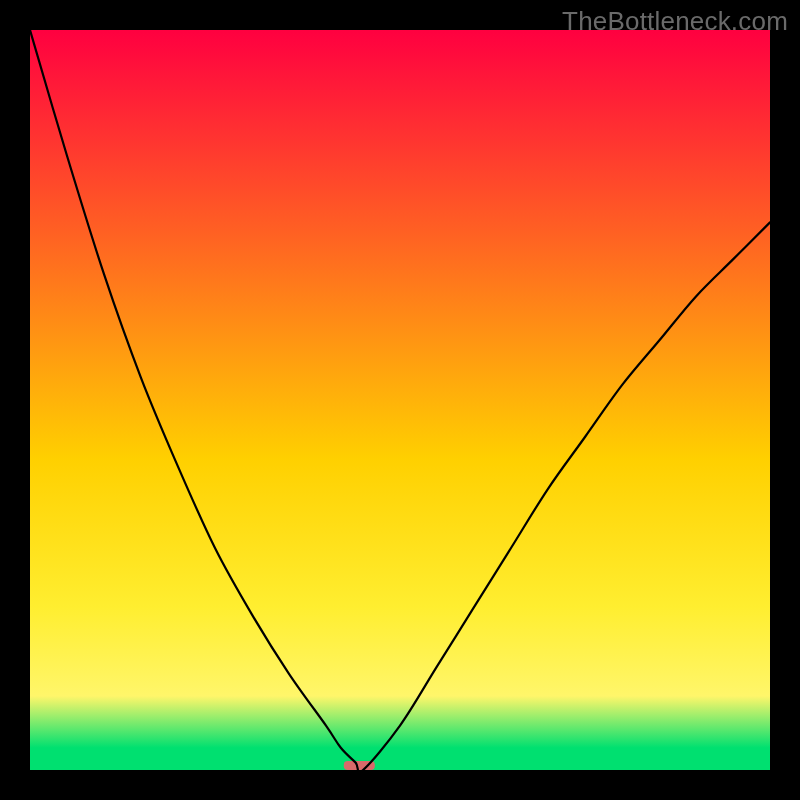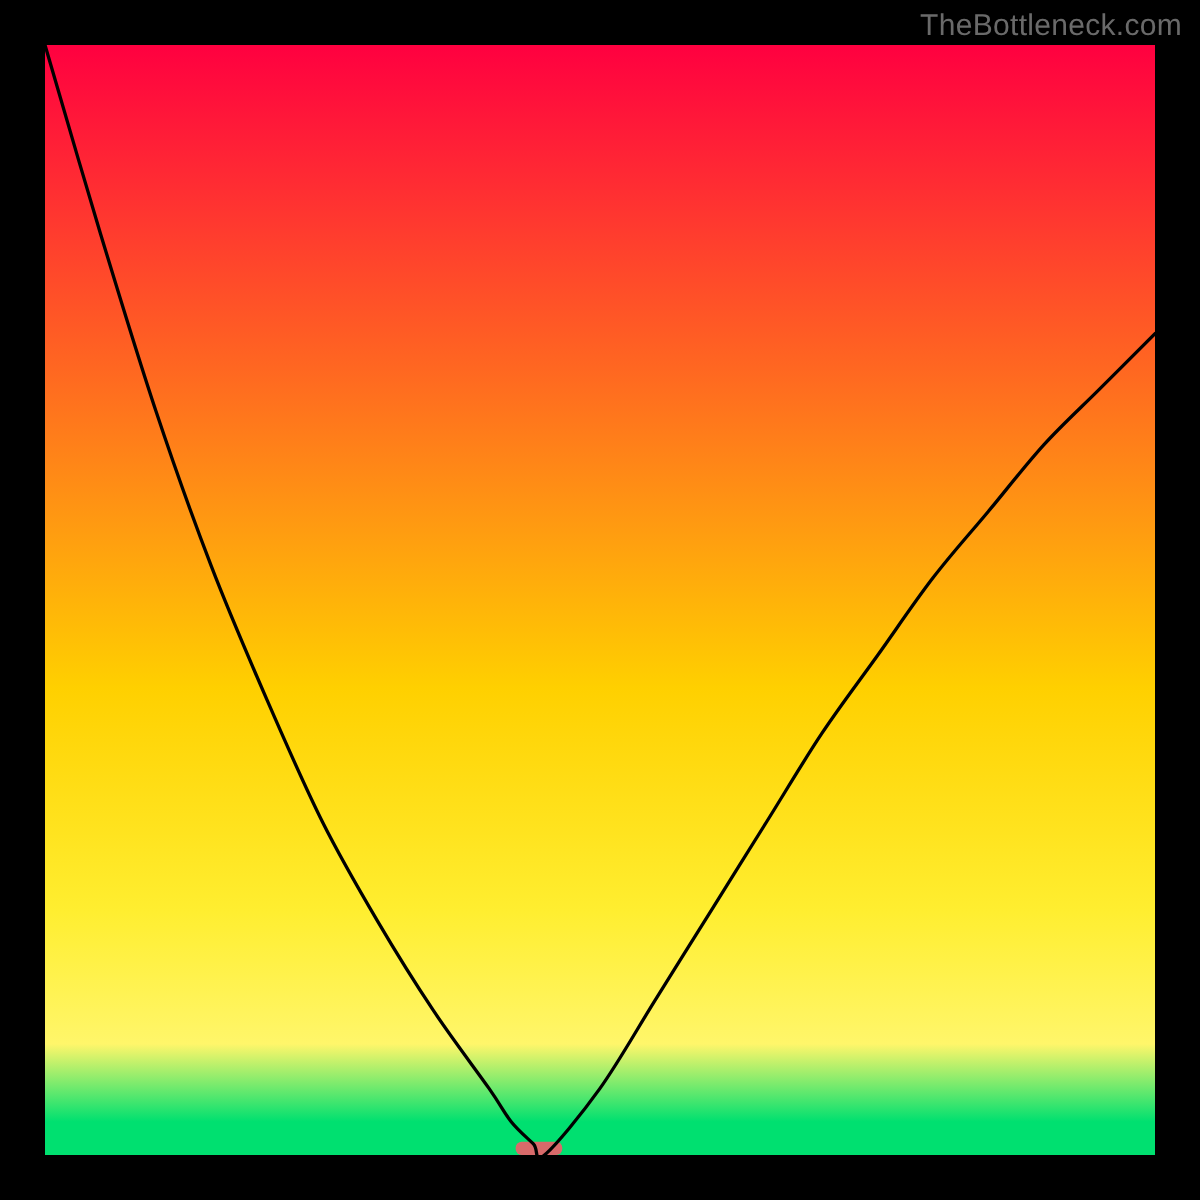--- a/index.html
+++ b/index.html
@@ -9,21 +9,21 @@
     height: 800px;
     background: #000000;
     position: relative;
     font-family: Arial, Helvetica, sans-serif;
   }
   .watermark {
     position: absolute;
     top: 6px;
     right: 12px;
     color: #6a6a6a;
-    font-size: 20px;
+    font-size: 26px;
     font-weight: 500;
     z-index: 10;
     letter-spacing: 0.2px;
   }
   .plot {
     position: absolute;
     left: 30px;
     top: 30px;
     width: 740px;
     height: 740px;

